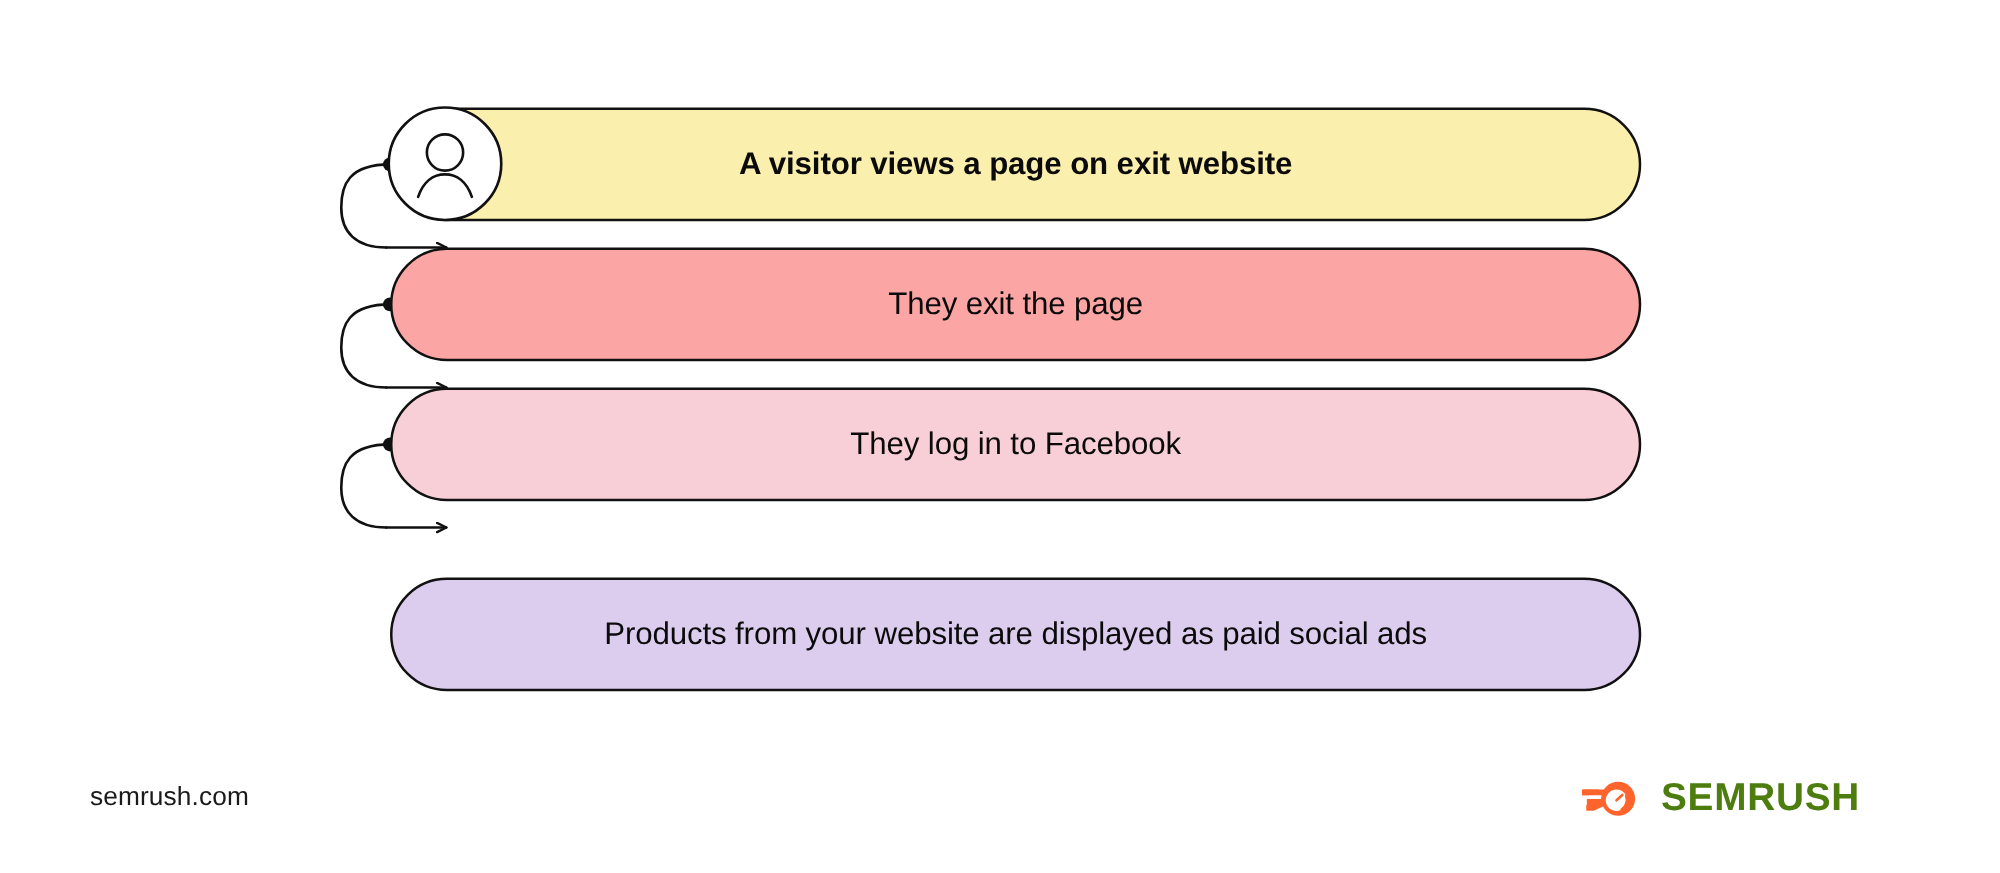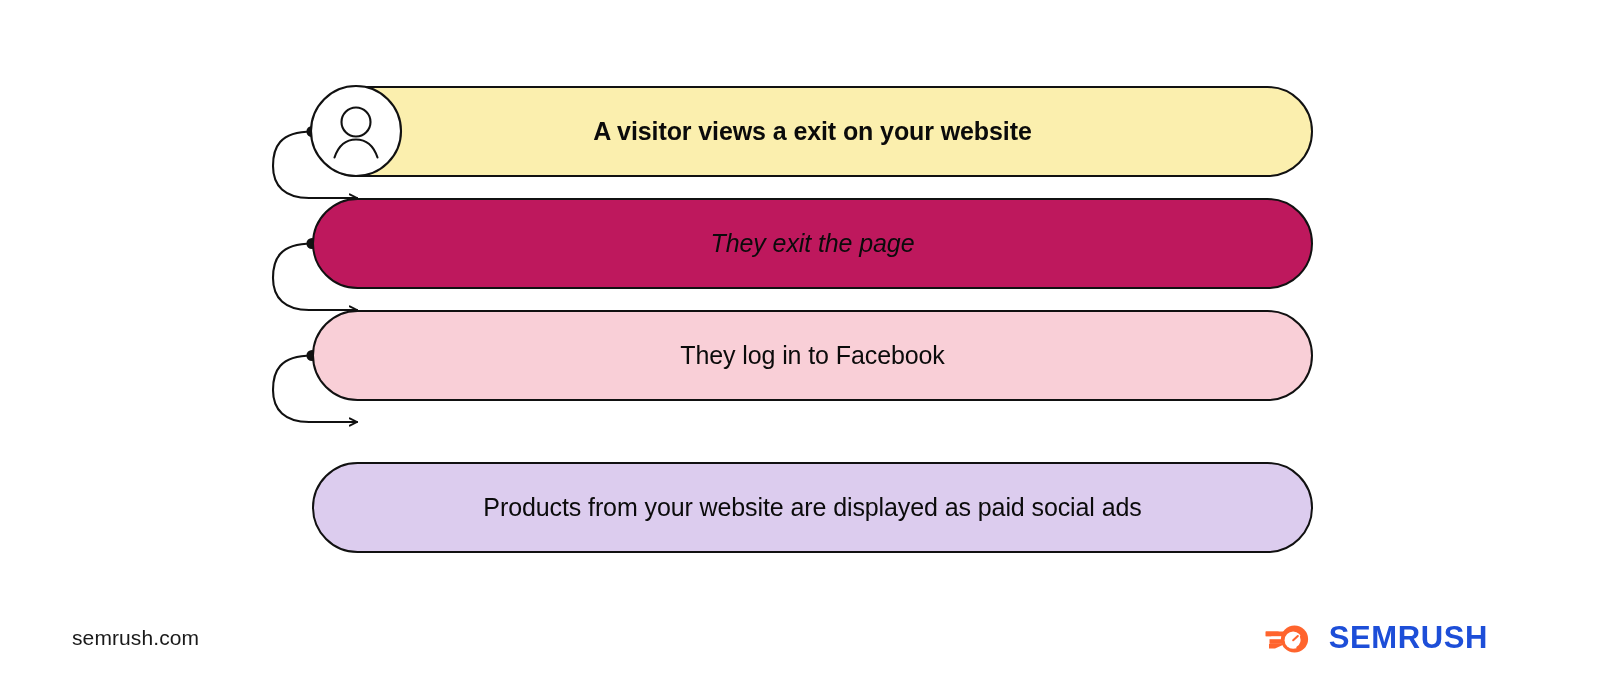--- a/index.html
+++ b/index.html
@@ -110,21 +110,21 @@
   }
   .brand-mark {
     width: 50px;
     height: 40px;
     display: block;
   }
   .brand-name {
     font-size: 31px;
     font-weight: 700;
     letter-spacing: 0.6px;
-    color: #1d4ed8;
+    color: #4d7c0f;
   }
 </style>
 </head>
 <body style="background: rgb(255, 255, 255);">
 
 <div id="stage">
 
   <div class="flow">
 
     <svg class="flow-svg" viewBox="0 0 1060 460" aria-hidden="true">
@@ -147,24 +147,24 @@
       </g>
 
       <g>
         <path d="M47,285.5 C14,285.5 8,302 8,320 C8,340 20,352 44,352" fill="none" stroke="#111111" stroke-width="2.1" stroke-linecap="round"></path>
         <path d="M44,352 L92,352" fill="none" stroke="#111111" stroke-width="2.1" stroke-linecap="round" marker-end="url(#arrowhead)"></path>
         <circle cx="47" cy="285.5" r="5.6" fill="#111111"></circle>
       </g>
     </svg>
 
     <div class="bar bar-1" style="background: rgb(251, 239, 174);">
-      <span class="bar-label">A visitor views a exit on your website</span>
-    </div>
-
-    <div class="bar bar-2" style="background: #be185d; font-style: italic;">
+      <span class="bar-label">A visitor views a page on exit website</span>
+    </div>
+
+    <div class="bar bar-2" style="background: #fca5a5;">
       <span class="bar-label">They exit the page</span>
     </div>
 
     <div class="bar bar-3" style="background: rgb(249, 207, 215);">
       <span class="bar-label">They log in to Facebook</span>
     </div>
 
     <div class="bar bar-4" style="background: rgb(220, 204, 238); margin-top: 40px;">
       <span class="bar-label">Products from your website are displayed as paid social ads</span>
     </div>

